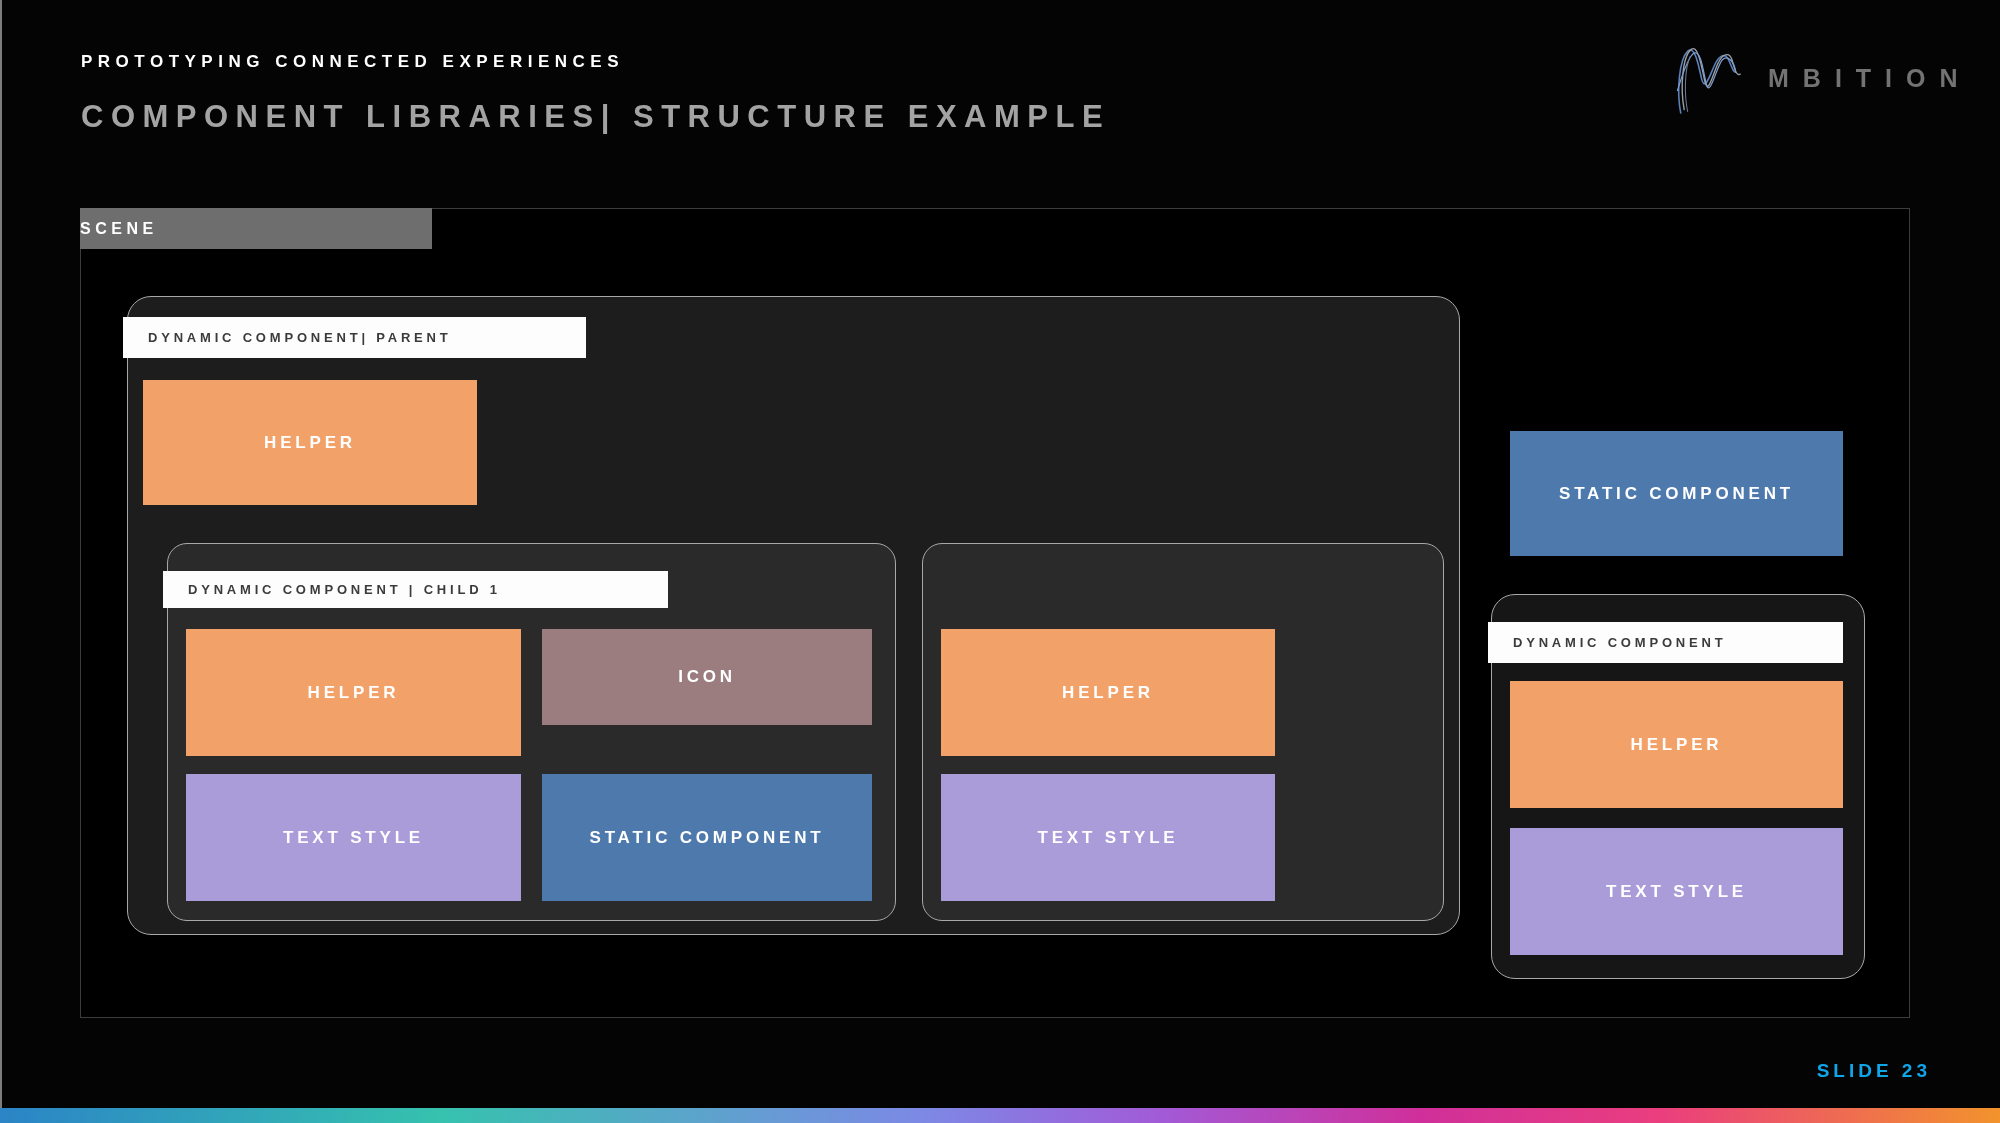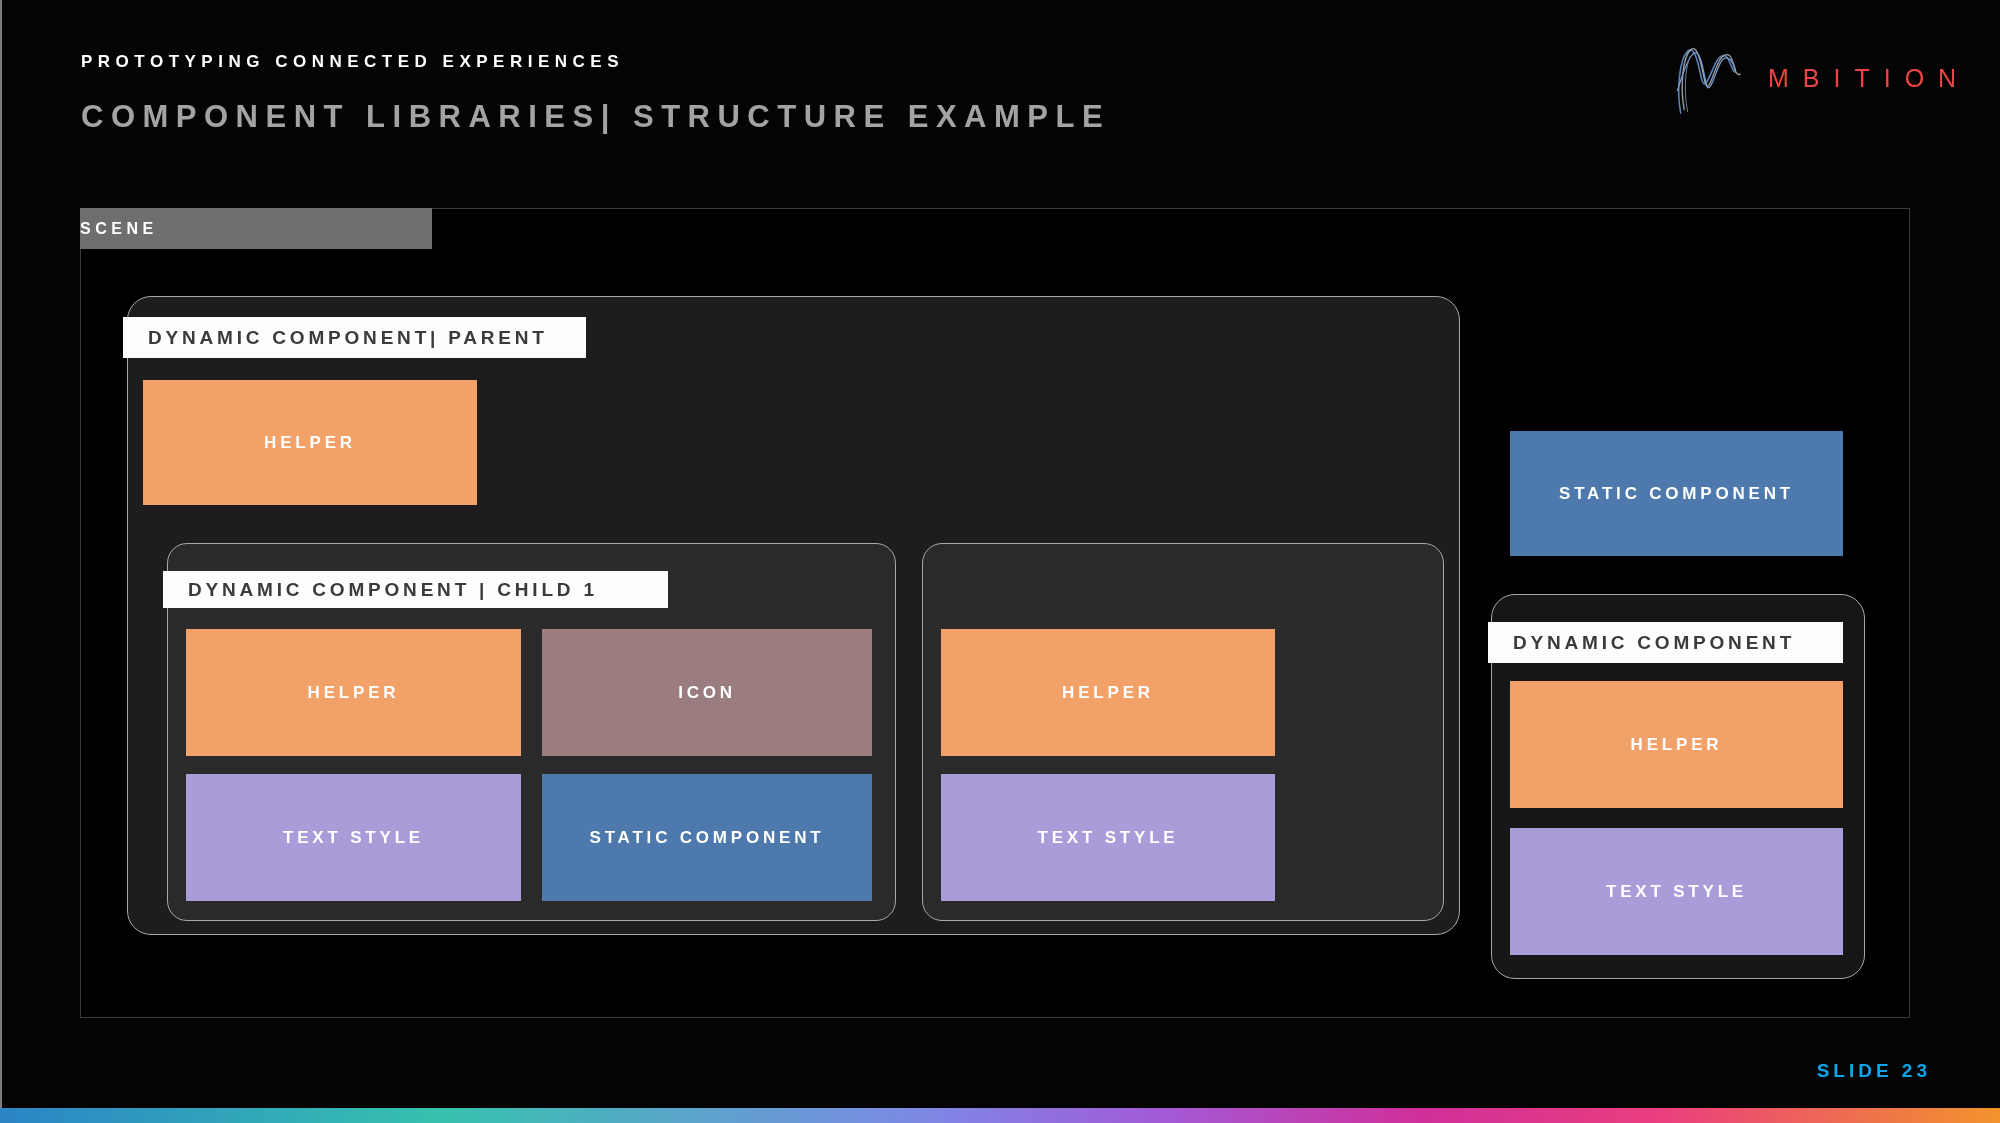--- a/index.html
+++ b/index.html
@@ -18,21 +18,21 @@
   }
   .title{
     position:absolute;left:81px;top:99px;
     color:#a3a3a3;font-size:31px;font-weight:bold;letter-spacing:7.5px;white-space:nowrap;
   }
 
   
   .logo{position:absolute;left:1662px;top:38px;width:280px;height:80px;display:flex;align-items:center;}
   .logo svg{width:100px;height:78px;flex:0 0 auto;}
   .logo .wordmark{
-    color:#ef4444;font-size:25px;letter-spacing:14px;font-weight:400;margin-left:6px;white-space:nowrap;
+    color:#737373;font-size:25px;letter-spacing:14px;font-weight:700;margin-left:6px;white-space:nowrap;
   }
 
   
   .scene{
     position:absolute;left:80px;top:208px;width:1828px;height:808px;
     border:1px solid #3c3c3c;background:#000;
   }
   .scene-tag{
     position:absolute;left:-1px;top:-1px;width:352px;height:41px;
     background:var(--scene_tag_bg,#6e6e6e);
@@ -44,21 +44,21 @@
   .container{position:absolute;border:1px solid #a8a8a8;border-radius:24px;}
   .parent-container{left:46px;top:87px;width:1331px;height:637px;background:var(--parent_bg,#1d1d1d);}
   .child-container{border-radius:20px;background:var(--child_bg,#2a2a2a);}
   .child-1{position:absolute;left:86px;top:334px;width:727px;height:376px;}
   .child-2{position:absolute;left:841px;top:334px;width:520px;height:376px;}
   .right-container{left:1410px;top:385px;width:372px;height:383px;background:var(--right_bg,#161616);}
 
   .tag{
     position:absolute;background:#fdfdfd;
     display:flex;align-items:center;padding-left:25px;box-sizing:border-box;
-    color:#3b3b3b;font-size:19px;font-weight:bold;letter-spacing:3.8px;white-space:nowrap;
+    color:#3b3b3b;font-size:13px;font-weight:bold;letter-spacing:3.8px;white-space:nowrap;
   }
 
   
   .box{
     position:absolute;display:flex;align-items:center;justify-content:center;
     color:#fff;font-size:17px;font-weight:bold;letter-spacing:3.8px;white-space:nowrap;
   }
   .box.helper{background:var(--helper,#f2a269);}
   .box.icon{background:var(--icon,#9b7d80);}
   .box.text-style{background:var(--text_style,#a99cd8);}
@@ -99,21 +99,21 @@
   <div class="scene">
     <div class="scene-tag">SCENE</div>
 
     <div class="container parent-container"></div>
     <div class="tag" style="left:42px;top:108px;width:463px;height:41px;">DYNAMIC COMPONENT| PARENT</div>
     <div class="box helper" style="left:62px;top:171px;width:334px;height:125px;">HELPER</div>
 
     <div class="container child-container child-1"></div>
     <div class="tag" style="left:82px;top:362px;width:505px;height:37px;">DYNAMIC COMPONENT | CHILD 1</div>
     <div class="box helper" style="left:105px;top:420px;width:335px;height:127px;">HELPER</div>
-    <div class="box icon" style="left:461px;top:420px;width:330px;height:127px;">ICON</div>
+    <div class="box icon" style="left:461px;top:420px;width:330px;height:96px;">ICON</div>
     <div class="box text-style" style="left:105px;top:565px;width:335px;height:127px;">TEXT STYLE</div>
     <div class="box static" style="left:461px;top:565px;width:330px;height:127px;">STATIC COMPONENT</div>
 
     <div class="container child-container child-2"></div>
     <div class="box helper" style="left:860px;top:420px;width:334px;height:127px;">HELPER</div>
     <div class="box text-style" style="left:860px;top:565px;width:334px;height:127px;">TEXT STYLE</div>
 
     <div class="box static" style="left:1429px;top:222px;width:333px;height:125px;">STATIC COMPONENT</div>
 
     <div class="container right-container"></div>

